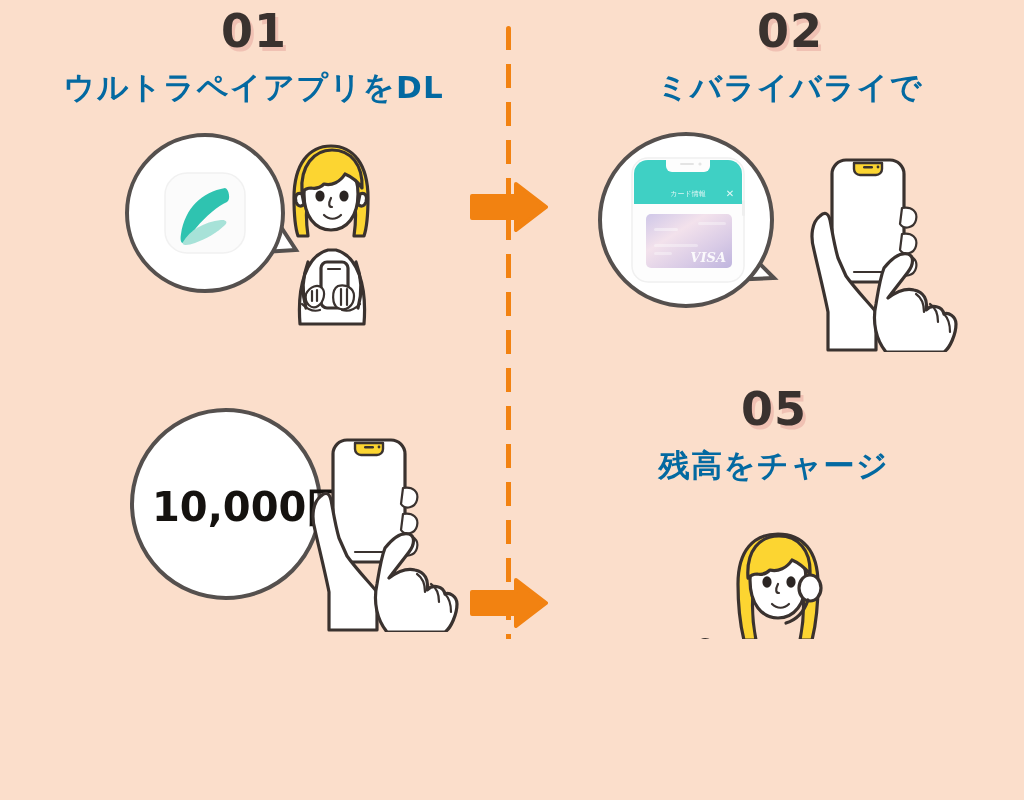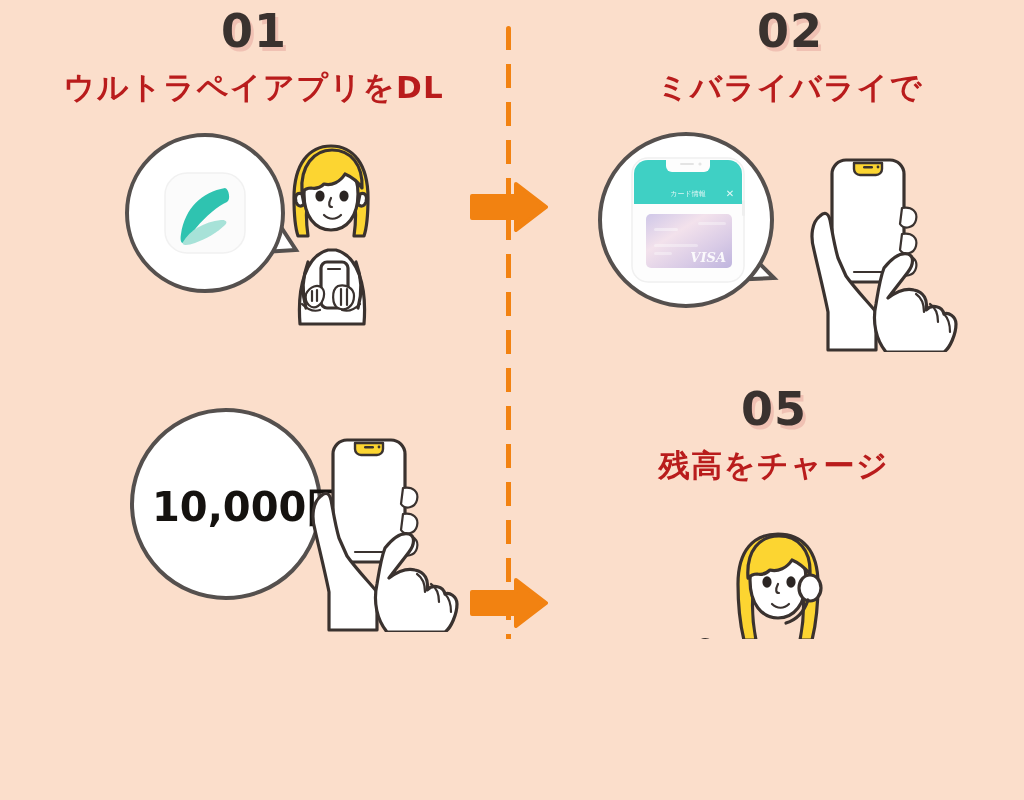--- a/index.html
+++ b/index.html
@@ -71,21 +71,21 @@
     letter-spacing: 1px;
     line-height: 1;
     text-shadow: 3px 4px 0 rgba(232,170,160,0.55);
     font-family: "DejaVu Sans", "Liberation Sans", sans-serif;
   }
 
   .step-title {
     text-align: center;
     font-size: 31px;
     font-weight: 800;
-    color: #b91c1c;
+    color: #0369a1;
     line-height: 1.28;
     letter-spacing: 1.5px;
     margin-top: 14px;
     white-space: pre-line;
     font-family: "DejaVu Sans", "Liberation Sans", sans-serif;
   }
 
   .art { position: relative; width: 500px; height: 240px; margin-top: 10px; }
   .art svg { position: absolute; display: block; }
 

